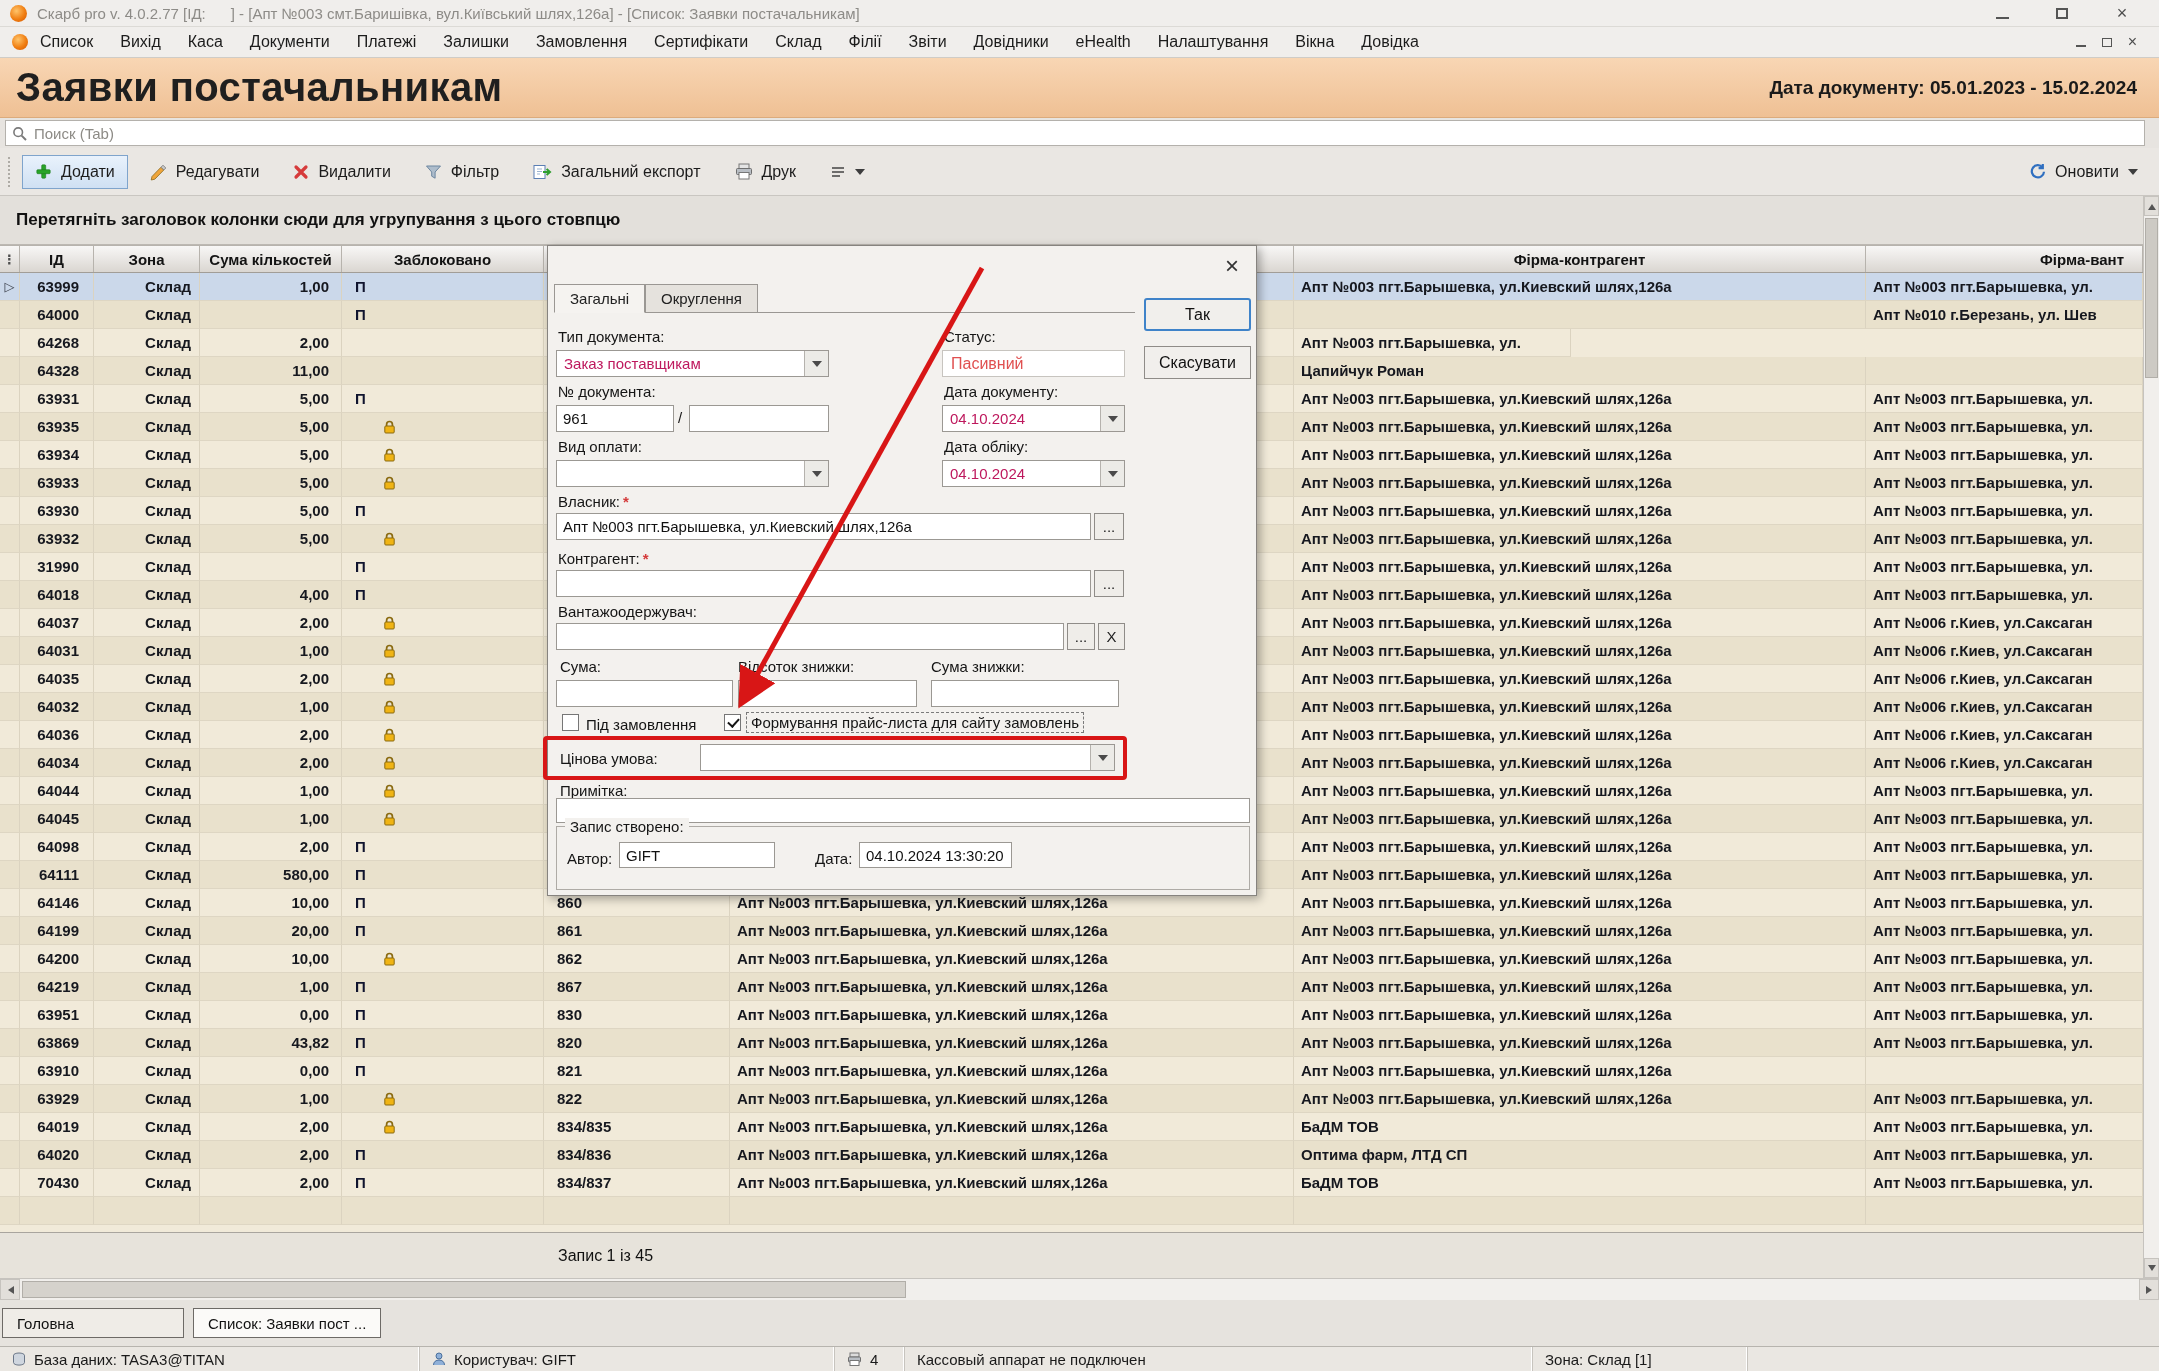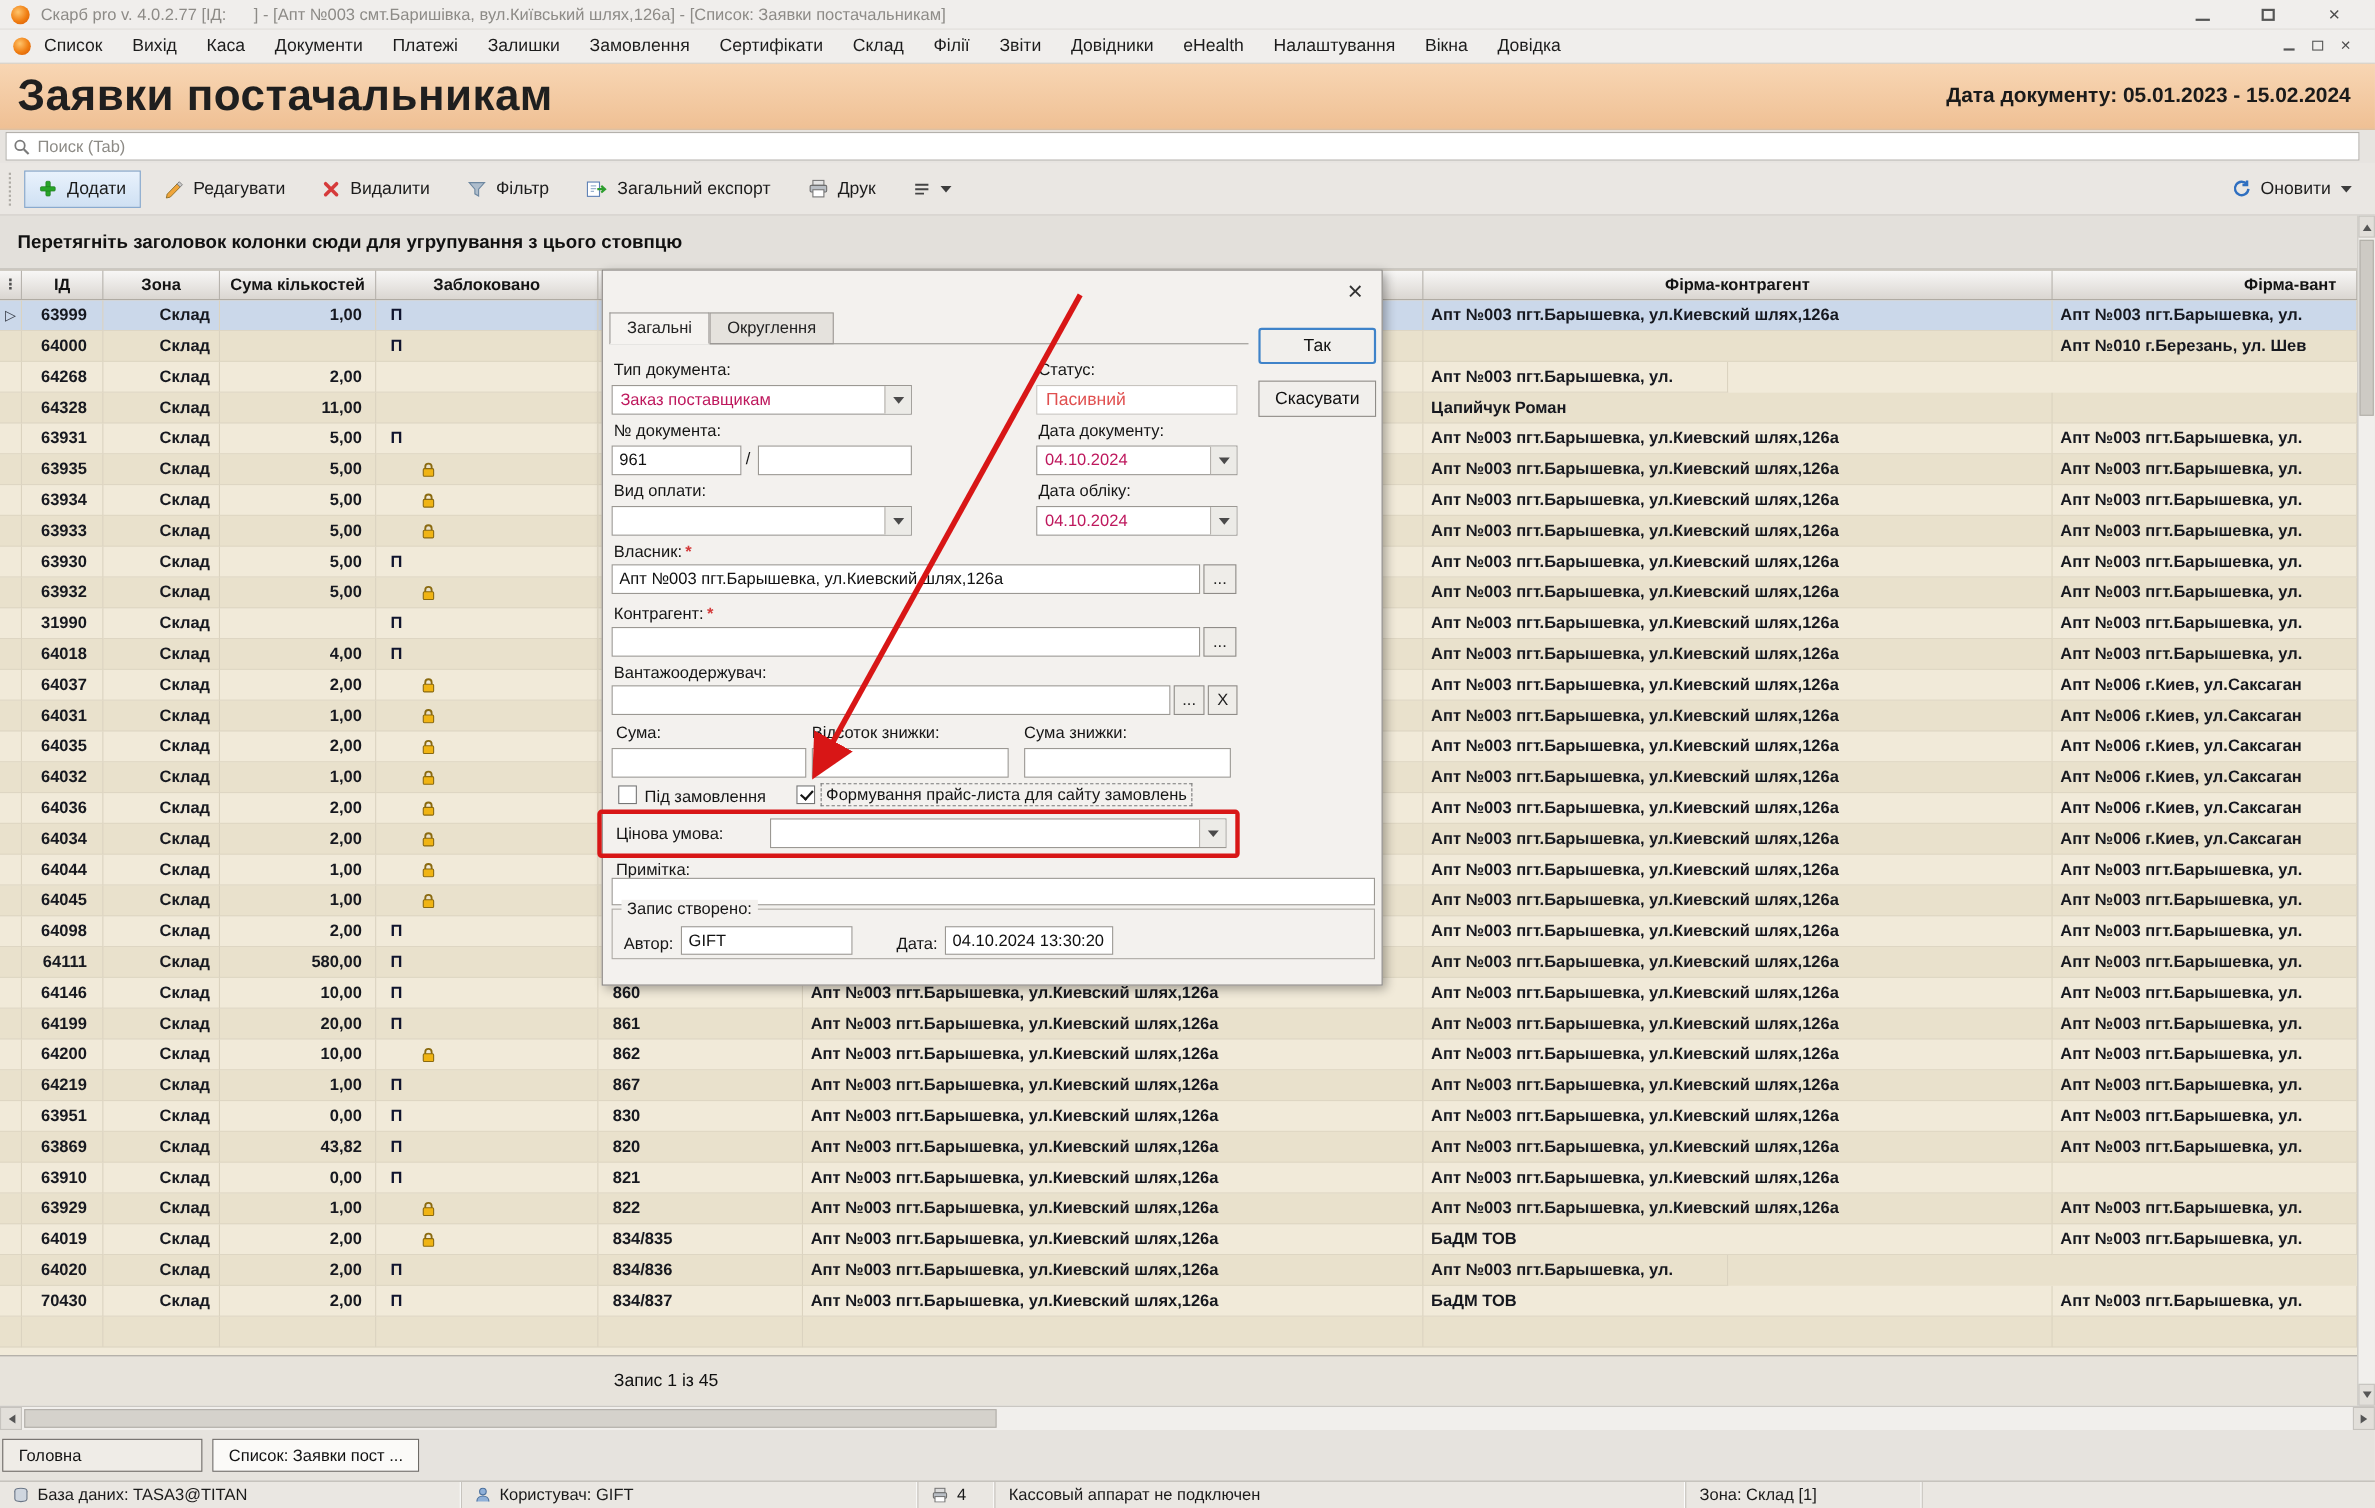--- a/index.html
+++ b/index.html
@@ -137,21 +137,21 @@
     border-left:1px solid #b5b2ad; display:flex; align-items:center; justify-content:center; }
   .combo .dd i { width:0;height:0;border:5px solid transparent;border-top:6px solid #4a4a4a;margin-top:6px; }
   .status-field { position:absolute; left:394px; top:104px; width:183px; height:27px; background:#fff;
     border:1px solid #c7c4bf; display:flex; align-items:center; padding:0 8px; color:#e05050; font-size:16px; }
   .dotbtn { position:absolute; width:30px; height:27px; background:#efede9; border:1px solid #8f8c88;
     font-size:15px; color:#222; display:flex; align-items:center; justify-content:center; cursor:default; }
   .cb { position:absolute; width:17px; height:17px; background:#fff; border:1px solid #767676; }
   .cb.checked::after { content:''; position:absolute; left:3px; top:3px; width:9px; height:5px;
     border-left:2.6px solid #161616; border-bottom:2.6px solid #161616; transform:rotate(-48deg); }
   .focusrect { border:1px dashed #7a7a7a; padding:1px 4px; }
-  .grpbox { position:absolute; left:8px; top:580px; width:694px; height:46px; border:1px solid #aeaba6; }
+  .grpbox { position:absolute; left:8px; top:580px; width:694px; height:64px; border:1px solid #aeaba6; }
   .grpbox .legend { position:absolute; left:8px; top:-9px; background:#f3f1ee; padding:0 5px; font-size:15px; color:#151515; }
 
   
   .ann-rect { position:absolute; left:543px; top:736px; width:584px; height:44px;
     border:4px solid #d81616; border-radius:4px; z-index:40; pointer-events:none; }
   .ann-arrow { position:absolute; left:0; top:0; width:2159px; height:1371px; z-index:41; pointer-events:none; }
 
   .sicon { flex:0 0 auto; }
 </style>
 </head>
@@ -703,20 +703,21 @@
           <div class="gcell c-consignee" style="width: 277px;">Апт №003 пгт.Барышевка, ул.</div>
         </div>
         <div class="grow">
           <div class="gcell c-indicator" style="width: 20px;"></div>
           <div class="gcell c-id" style="width: 74px;">64020</div>
           <div class="gcell c-zona" style="width: 106px;">Склад</div>
           <div class="gcell c-suma" style="width: 142px;">2,00</div>
           <div class="gcell c-blocked" style="width: 202px;">П</div>
           <div class="gcell c-doc" style="width: 186px;">834/836</div>
           <div class="gcell c-owner" style="width: 564px;">Апт №003 пгт.Барышевка, ул.Киевский шлях,126а</div>
+          <div class="gcell c-contragent" style="width: 572px;">Оптима фарм, ЛТД СП</div>
           <div class="gcell c-consignee" style="width: 277px;">Апт №003 пгт.Барышевка, ул.</div>
         </div>
         <div class="grow">
           <div class="gcell c-indicator" style="width: 20px;"></div>
           <div class="gcell c-id" style="width: 74px;">70430</div>
           <div class="gcell c-zona" style="width: 106px;">Склад</div>
           <div class="gcell c-suma" style="width: 142px;">2,00</div>
           <div class="gcell c-blocked" style="width: 202px;">П</div>
           <div class="gcell c-doc" style="width: 186px;">834/837</div>
           <div class="gcell c-owner" style="width: 564px;">Апт №003 пгт.Барышевка, ул.Киевский шлях,126а</div>

